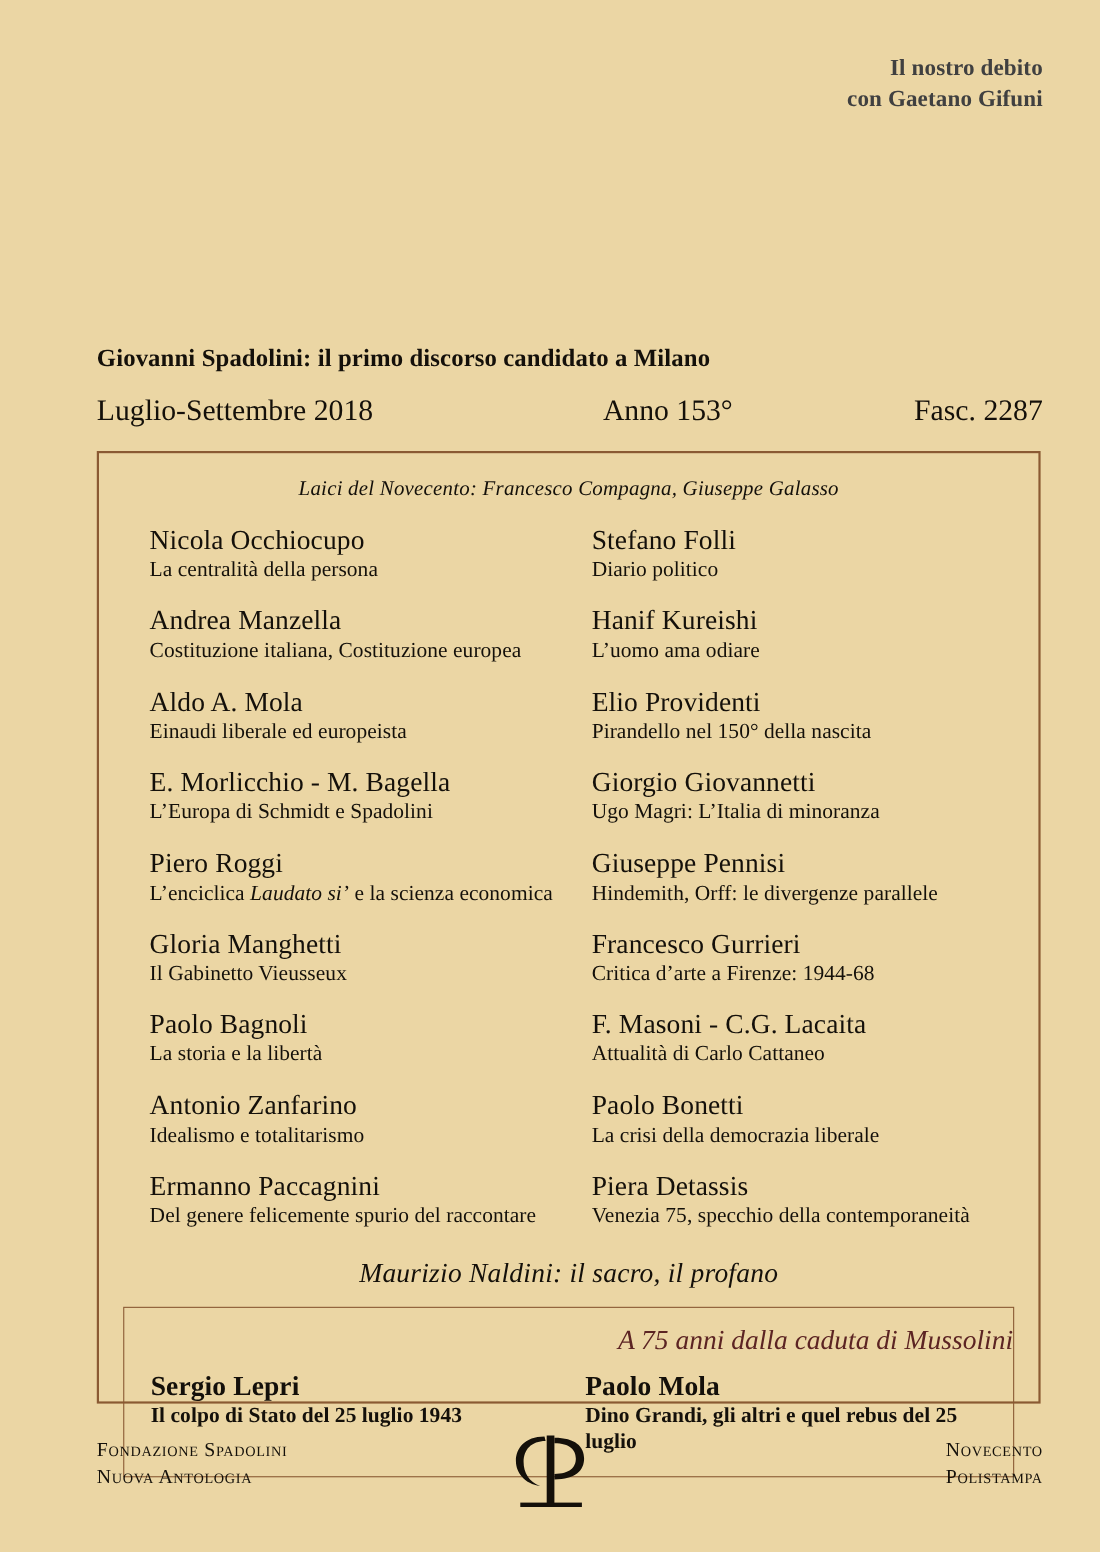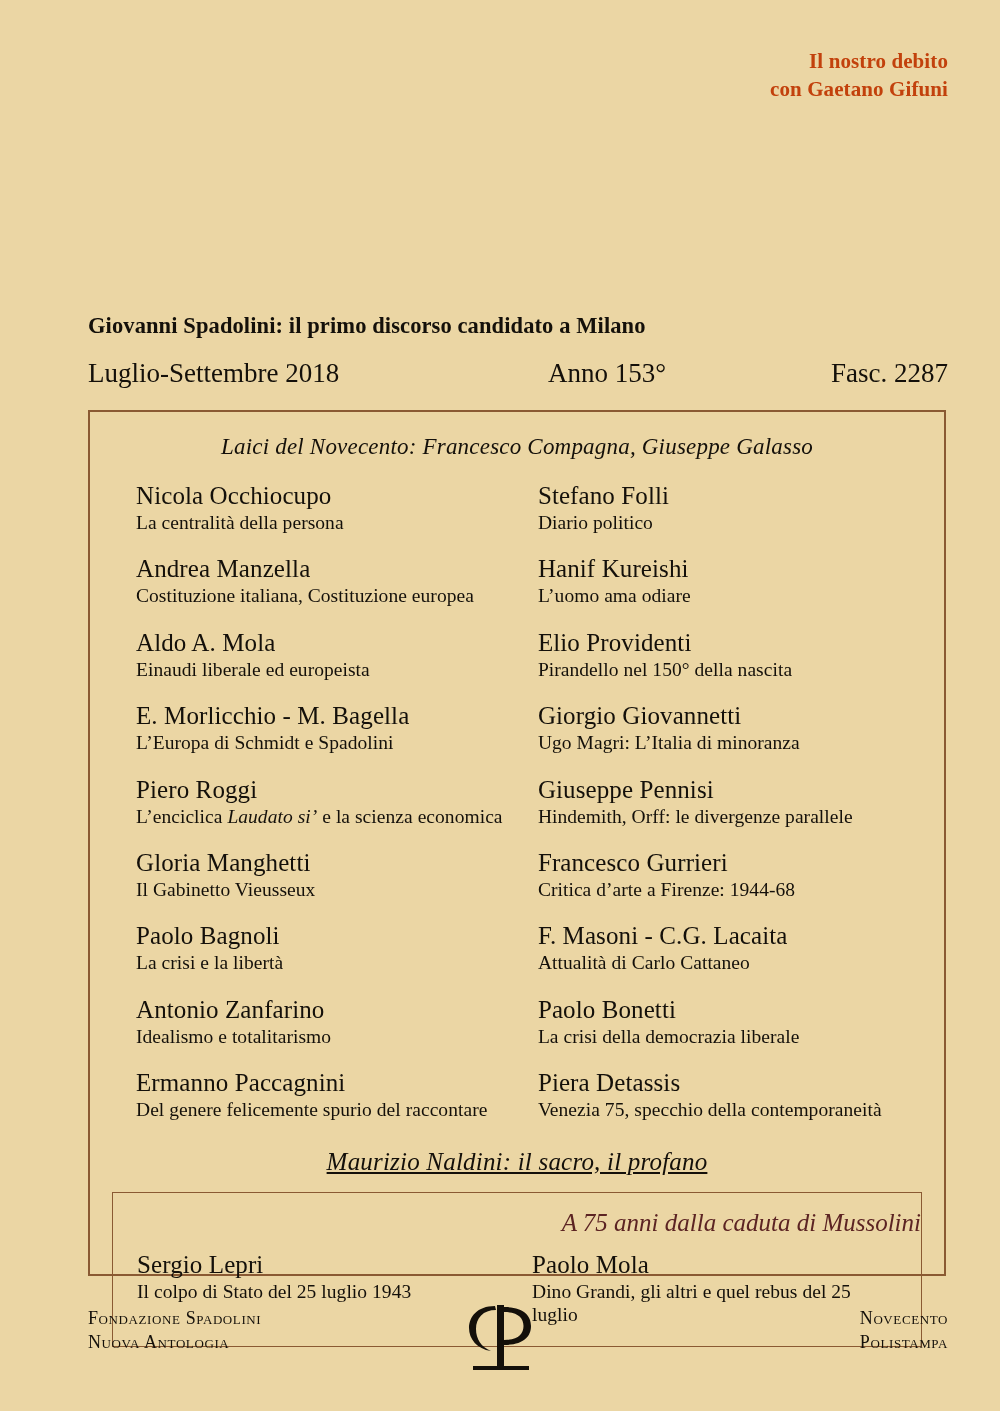--- a/index.html
+++ b/index.html
@@ -26,21 +26,21 @@
   
   .topline {
     position: absolute;
     right: 52px;
     top: 48px;
     text-align: right;
     font-weight: bold;
     font-size: 21px;
     line-height: 1.33;
     letter-spacing: .1px;
-    color: #c2410c;
+    color: #404040;
   }
 
   
   .masthead {
     position: absolute;
     left: 0;
     right: 0;
     top: 38px;
     text-align: left;
     padding-left: 88px;
@@ -92,21 +92,21 @@
     top: 410px;
     width: 858px;
     height: 866px;
     border: 2px solid #8a5a33;
     box-sizing: border-box;
   }
 
   .section-title {
     text-align: center;
     font-style: italic;
-    font-size: 23px;
+    font-size: 19px;
     margin-top: 22px;
     color: #14100a;
     letter-spacing: .2px;
   }
 
   .columns {
     display: flex;
     margin-top: 22px;
     padding: 0 44px 0 46px;
     box-sizing: border-box;
@@ -128,41 +128,41 @@
     line-height: 1.2;
     margin-top: 1px;
     color: #14100a;
     letter-spacing: .05px;
   }
   .work i { font-style: italic; }
 
   .section-title.second {
     margin-top: 26px;
     font-size: 25px;
-    text-decoration: underline;
   }
 
   
   .inner-box {
     margin: 16px 22px 0 22px;
     border: 1px solid #8a5a33;
     padding: 16px 0 20px 0;
     box-sizing: border-box;
   }
   .inner-title {
     text-align: right;
     font-style: italic;
     font-size: 25px;
     color: #5c2423;
     margin-bottom: 14px;
   }
   .inner-cols {
     display: flex;
     padding: 0 22px 0 24px;
     box-sizing: border-box;
+    font-weight: bold;
   }
   .inner-cols .col { width: 50%; }
   .inner-cols .col.right { padding-left: 14px; }
 
   
   .footer {
     position: absolute;
     left: 88px;
     right: 52px;
     top: 1306px;
@@ -233,21 +233,21 @@
         <div class="entry">
           <div class="author">Piero Roggi</div>
           <div class="work" id="roggi-work">L’enciclica <i>Laudato si’</i> e la scienza economica</div>
         </div>
         <div class="entry">
           <div class="author">Gloria Manghetti</div>
           <div class="work">Il Gabinetto Vieusseux</div>
         </div>
         <div class="entry">
           <div class="author">Paolo Bagnoli</div>
-          <div class="work">La crisi e la libertà</div>
+          <div class="work">La storia e la libertà</div>
         </div>
         <div class="entry">
           <div class="author">Antonio Zanfarino</div>
           <div class="work">Idealismo e totalitarismo</div>
         </div>
         <div class="entry">
           <div class="author">Ermanno Paccagnini</div>
           <div class="work">Del genere felicemente spurio del raccontare</div>
         </div>
       </div>

